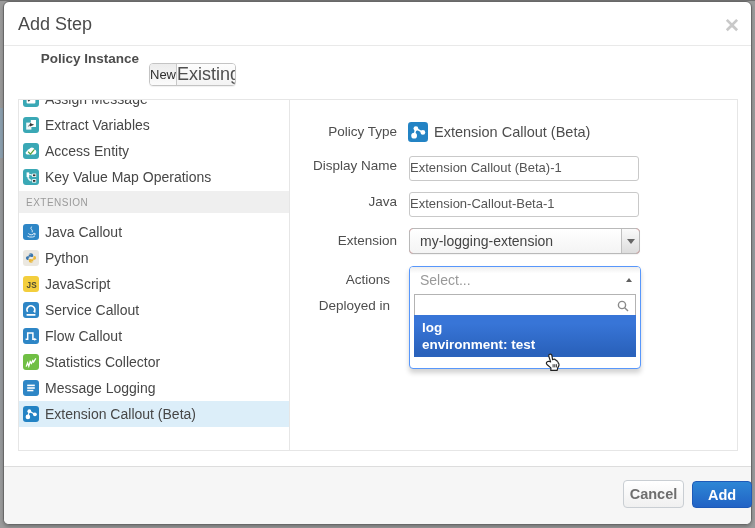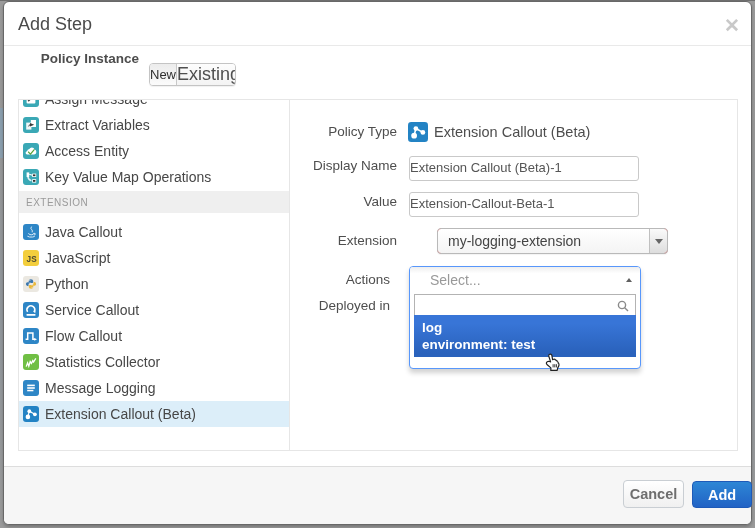--- a/index.html
+++ b/index.html
@@ -31,35 +31,35 @@
   .lsec { height:22px; margin:1px 0 6px; display:flex; align-items:center; padding-left:7px;
           background:#efefef; font-size:10px; color:#9a9a9a; letter-spacing:.5px; }
   
   .flabel { width:160px; left:237px; text-align:right; font-size:13.5px; color:#4e4e4e; }
   .ptxt { left:434px; top:124px; font-size:14.5px; color:#4d4d4d; }
   .inp { left:409px; width:230px; height:25px; border:1px solid #c9c9c9; border-radius:3px;
          background:#fff; font-size:13px; color:#555; display:flex; align-items:center;
          padding-bottom:3px; }
   .sel { left:409px; top:228px; width:231px; height:26px; border:1px solid #b9b9b9;
          border-radius:4px; display:flex; overflow:hidden; background:#b91c1c;
-         box-shadow:0 1px 1px rgba(0,0,0,.05);margin-left:28px; }
+         box-shadow:0 1px 1px rgba(0,0,0,.05); }
   .sel .stxt { flex:1; display:flex; align-items:center; padding-left:10px;
          font-size:14px; color:#444; background:linear-gradient(180deg,#ffffff,#f4f4f4); }
   .sel .sbtn { width:18px; border-left:1px solid #c0c0c0; background:linear-gradient(180deg,#fafafa,#ddd);
          display:flex; align-items:center; justify-content:center; }
   .tri-dn { width:0; height:0; border-left:4px solid transparent; border-right:4px solid transparent;
          border-top:5px solid #666; }
   .tri-up { width:0; height:0; border-left:3.5px solid transparent; border-right:3.5px solid transparent;
          border-bottom:4.5px solid #606060; }
   .chosen { left:409px; top:266px; width:232px; height:103px; border:1px solid #5897fb;
             border-radius:4px; background:#fff; overflow:hidden;
             box-shadow:0 4px 5px rgba(0,0,0,.18); }
   .chead { position:absolute; left:0; top:0; width:100%; height:26px;
             background:linear-gradient(180deg,#eeeeee 0%,#ffffff 25%);
-            display:flex; align-items:center; padding-left:20px;
+            display:flex; align-items:center; padding-left:10px;
             font-size:14px; color:#999; }
   .chead .tri-up { position:absolute; right:8px; top:11px; }
   .csearch { position:absolute; left:4px; top:27px; width:222px; height:23px;
             border:1px solid #b3b3b3; background:#fff; }
   .copt { position:absolute; left:4px; top:48px; width:222px; height:42px;
             background:linear-gradient(180deg,#3875d7 20%,#2a62bc 90%);
             color:#fff; font-size:13.5px; font-weight:bold; line-height:17px;
             padding:4px 0 0 8px; }
   .footer { left:4px; top:466px; width:747px; height:58px; background:#f6f6f6;
             border-top:1px solid #dddddd; border-radius:0 0 5px 5px; }
@@ -118,28 +118,28 @@
     <div class="lrow"><svg width="16" height="16" viewBox="0 0 16 16">
           <rect width="16" height="16" rx="3" fill="#2e86c6"></rect>
           <g stroke="#eaf3fb" fill="none" stroke-width="1" opacity=".9">
             <path d="M8.6 2.6 Q7 4.4 8.8 5.8 Q10 6.9 9 8.2"></path>
             <path d="M5.9 9.2 Q5.3 10 6.3 10.5 Q9.5 11.3 10.3 10.2 Q11 9.3 9.8 8.9"></path>
             <path d="M11 9.3 Q12.6 9.2 12.4 10.2 Q12.2 11 10.8 10.9"></path>
             <path d="M4.4 12.2 Q6 13.4 9.6 13 Q11.6 12.7 11.9 12"></path>
           </g>
         </svg>Java Callout</div>
     <div class="lrow"><svg width="16" height="16" viewBox="0 0 16 16">
-          <rect width="16" height="16" rx="3" fill="#f3ce3d"></rect>
-          <text x="8.6" y="11.6" font-family="Liberation Sans" font-size="8.2" font-weight="bold" fill="#4d4a32" text-anchor="middle">JS</text>
-        </svg>JavaScript</div>
-    <div class="lrow"><svg width="16" height="16" viewBox="0 0 16 16">
           <rect width="16" height="16" rx="3" fill="#ebe8e1"></rect>
           <path d="M7.9 3.2 Q5.7 3.2 5.7 4.9 L5.7 5.9 L8 5.9 L8 6.3 L4.6 6.3 Q2.9 6.3 2.9 8.1 Q2.9 9.9 4.6 9.9 L5.5 9.9 L5.5 8.6 Q5.5 7 7.1 7 L9.3 7 Q10.2 7 10.2 5.9 L10.2 4.9 Q10.2 3.2 7.9 3.2 Z M6.9 4.1 A0.5 0.5 0 1 1 6.9 5.1 A0.5 0.5 0 1 1 6.9 4.1 Z" fill="#3a76ad"></path>
           <path d="M8.1 12.8 Q10.3 12.8 10.3 11.1 L10.3 10.1 L8 10.1 L8 9.7 L11.4 9.7 Q13.1 9.7 13.1 7.9 Q13.1 6.1 11.4 6.1 L10.5 6.1 L10.5 7.4 Q10.5 9 8.9 9 L6.7 9 Q5.8 9 5.8 10.1 L5.8 11.1 Q5.8 12.8 8.1 12.8 Z M9.1 11.9 A0.5 0.5 0 1 1 9.1 10.9 A0.5 0.5 0 1 1 9.1 11.9 Z" fill="#e9b83b"></path>
         </svg>Python</div>
+    <div class="lrow"><svg width="16" height="16" viewBox="0 0 16 16">
+          <rect width="16" height="16" rx="3" fill="#f3ce3d"></rect>
+          <text x="8.6" y="11.6" font-family="Liberation Sans" font-size="8.2" font-weight="bold" fill="#4d4a32" text-anchor="middle">JS</text>
+        </svg>JavaScript</div>
     <div class="lrow"><svg width="16" height="16" viewBox="0 0 16 16">
           <rect width="16" height="16" rx="3" fill="#2e86c6"></rect>
           <path d="M4.6 9.9 A3.9 3.9 0 1 1 11.3 9.6" fill="none" stroke="#fff" stroke-width="1.5"></path>
           <path d="M12.6 8.6 L10 9.2 L12.2 11.3 Z" fill="#fff"></path>
           <rect x="3.4" y="12" width="9.2" height="1.7" rx="0.8" fill="#fff"></rect>
         </svg>Service Callout</div>
     <div class="lrow"><svg width="16" height="16" viewBox="0 0 16 16">
           <rect width="16" height="16" rx="3" fill="#2e86c6"></rect>
           <path d="M2.6 11.3 L4.7 11.3 L4.7 4.9 L9.9 4.9 L9.9 11.3 L12 11.3" fill="none" stroke="#fff" stroke-width="1.5"></path>
           <path d="M11.3 9.9 L14 11.3 L11.3 12.8 Z" fill="#fff"></path>
@@ -161,21 +161,21 @@
             <line x1="6.3" y1="5.2" x2="11.9" y2="8.3"></line>
           </g>
           <circle cx="6.3" cy="5.2" r="1.9" fill="#fff"></circle>
           <circle cx="4.9" cy="10.9" r="2.3" fill="#fff"></circle>
           <circle cx="11.9" cy="8.3" r="1.9" fill="#fff"></circle>
         </svg>Extension Callout (Beta)</div>
   </div>
 </div>
 <div class="abs flabel" style="top:123.5px">Policy Type</div>
 <div class="abs flabel" style="top:157.5px">Display Name</div>
-<div class="abs flabel" style="top:193.5px">Value</div>
+<div class="abs flabel" style="top:193.5px">Java</div>
 <div class="abs flabel" style="top:232.5px">Extension</div>
 <div class="abs flabel" style="top:271.5px; padding-right:7px">Actions</div>
 <div class="abs flabel" style="top:298px; padding-right:7px">Deployed in</div>
 <svg class="abs" style="left:408px; top:122px" width="20" height="20" viewBox="0 0 16 16">
     <rect width="16" height="16" rx="2.6" fill="#2383c4"></rect>
     <g stroke="#fff" stroke-width="1.2">
       <line x1="6.3" y1="5.2" x2="4.9" y2="10.8"></line>
       <line x1="6.3" y1="5.2" x2="11.9" y2="8.3"></line>
     </g>
     <circle cx="6.3" cy="5.2" r="1.9" fill="#fff"></circle>

